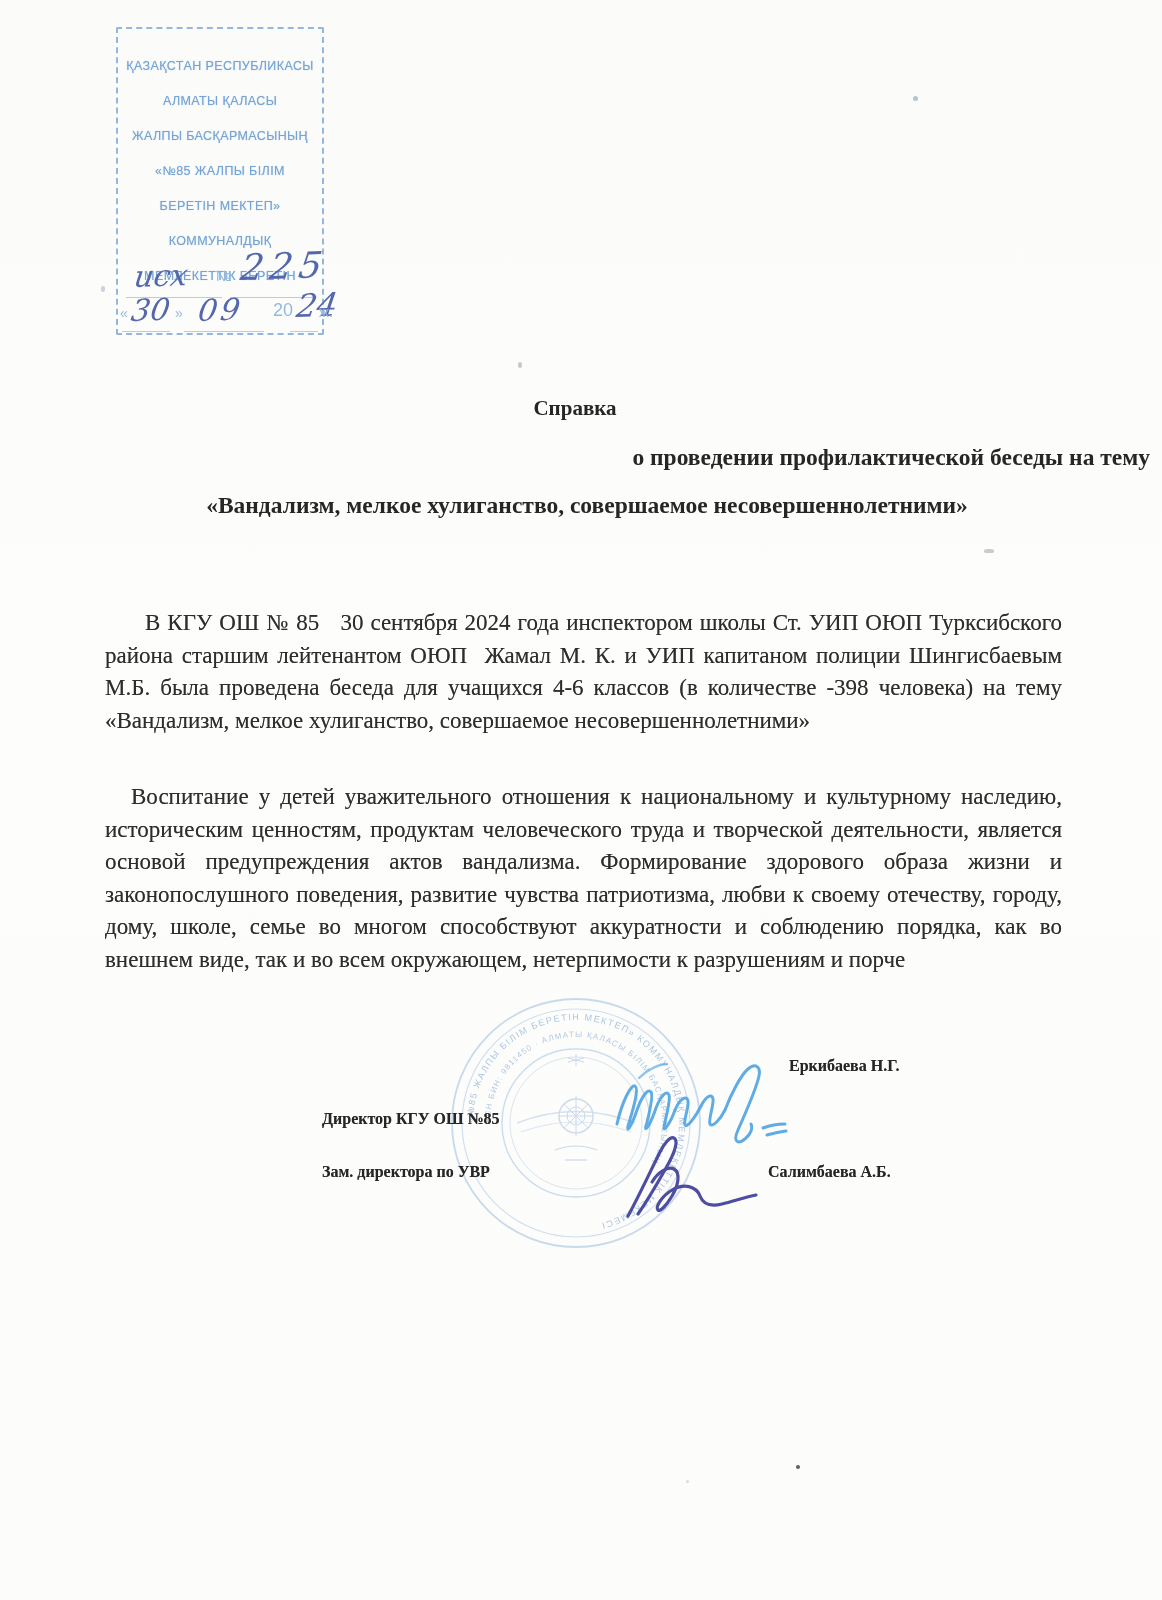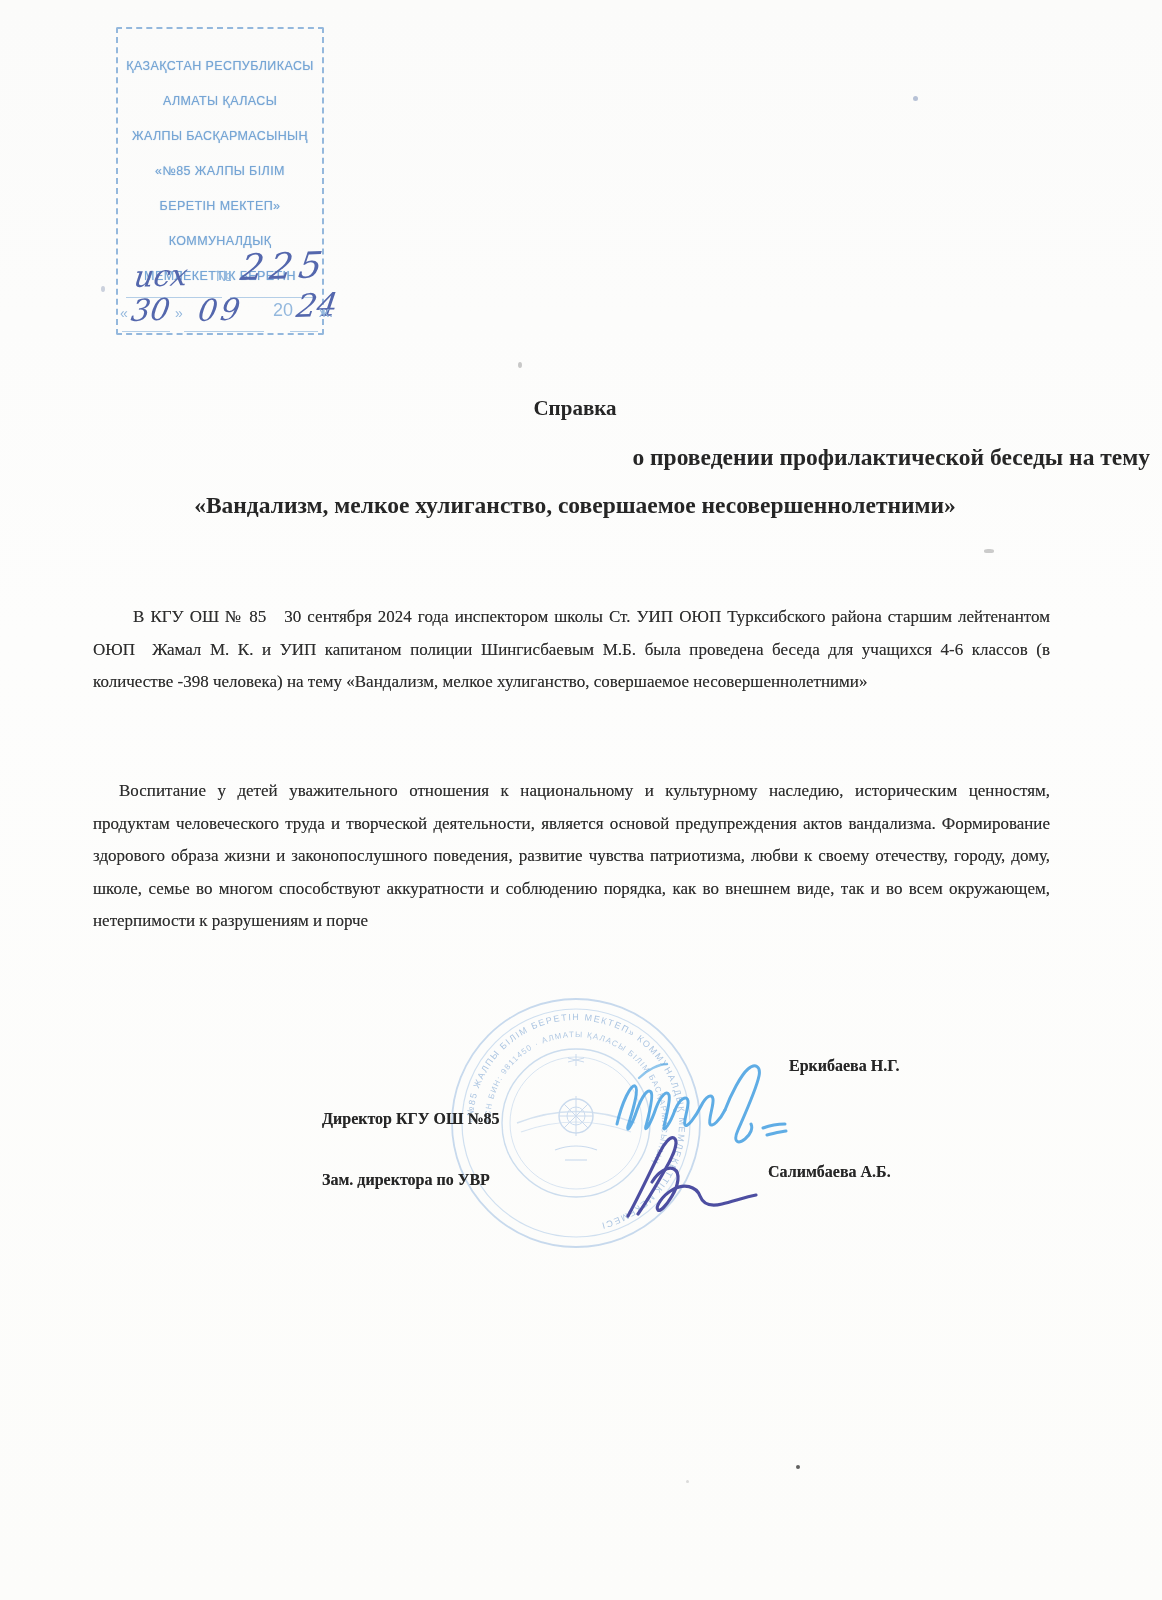--- a/index.html
+++ b/index.html
@@ -42,26 +42,26 @@
   .printed-blue {
     font-family: "Liberation Sans", sans-serif;
     color: #8fb5dc;
   }
   .uline { position: absolute; height: 0; border-bottom: 1.6px solid #a9c6e4; opacity: .9; }
 
   .reg-row { position: absolute; left: 0; top: 212px; width: 100%; height: 62px; }
   .date-row { position: absolute; left: 0; top: 262px; width: 100%; height: 50px; }
   .doc-heading   { position: absolute; left: 0; top: 396px; width: 1150px; text-align: center; font-weight: bold; font-size: 21px; color: #262626; }
   .doc-subhead-1 { position: absolute; left: 0; top: 444px; width: 1150px; text-align: right; font-weight: bold; font-size: 23.5px; color: #262626; }
-  .doc-subhead-2 { position: absolute; left: 0; top: 492px; width: 1150px; text-align: center; font-weight: bold; font-size: 23.5px; color: #262626; }
+  .doc-subhead-2 { position: absolute; left: 12px; top: 492px; width: 1150px; text-align: center; font-weight: bold; font-size: 23.5px; color: #262626; }
 
   
   .para {
-    position: absolute; left: 93px; width: 957px;
-    font-size: 17px; line-height: 32.6px;
+    position: absolute; left: 105px; width: 957px;
+    font-size: 23px; line-height: 32.6px;
     text-align: justify;
     color: #2d2d2d;
     white-space: pre-wrap;
     text-shadow: 0 0 .4px rgba(45,45,45,.55);
   }
   .para-1 { top: 584px; text-indent: 40px; }
   .para-2 { top: 758px; text-indent: 26px; }
 
   
   .sig-role, .sig-name {
@@ -144,21 +144,21 @@
       <path d="M 110,158 Q 131,150 152,158" stroke-width="1.2"></path>
       <path d="M 120,168 L 142,168" stroke-width="1.1"></path>
       <path d="M 131,62 L 131,74 M 123,66 L 139,70 M 139,66 L 123,70" stroke-width="1"></path>
     </g>
   </g>
 </svg>
 
 <div class="sig-role" style="left:322px; top:1110px;">Директор КГУ ОШ №85</div>
 <div class="sig-name" style="left:765px; top:1057px;margin-left:24px;">Еркибаева Н.Г.</div>
 
-<div class="sig-role" style="left:322px; top:1163px;margin-top:8px;">Зам. директора по УВР</div>
+<div class="sig-role" style="left:322px; top:1163px;">Зам. директора по УВР</div>
 <div class="sig-name" style="left:768px; top:1163px;">Салимбаева А.Б.</div>
 
 <svg class="ink-svg" style="left:595px; top:1038px;" width="200" height="115" viewBox="0 0 200 115" aria-hidden="true">
   <g fill="none" stroke="#4aa2e2" stroke-width="3" stroke-linecap="round" stroke-linejoin="round" opacity=".88">
     <path d="M 22,86 C 27,64 36,46 40,48 C 45,51 36,78 33,88 C 31,95 36,90 42,72 C 47,58 53,50 56,54 C 59,58 53,80 51,88 C 49,95 55,88 61,70 C 66,57 72,52 74,57 C 76,62 70,82 69,89 C 68,95 75,86 80,72"></path>
     <path d="M 80,72 C 85,60 92,57 93,63 C 94,69 88,84 90,87 C 92,90 100,80 106,68 C 111,58 117,55 118,61 C 119,67 113,82 115,86 C 117,90 125,82 130,72"></path>
     <path d="M 130,72 C 136,56 146,37 153,31 C 160,25 166,28 164,38 C 161,52 150,76 143,92 C 138,103 142,107 150,101 C 156,96 158,90 156,86"></path>
     <path d="M 168,90 C 176,87 184,86 190,86 M 172,97 C 179,95 186,94 191,93"></path>
     <path d="M 44,40 C 52,32 64,26 72,26" stroke-width="2.4" opacity=".7"></path>
   </g>

